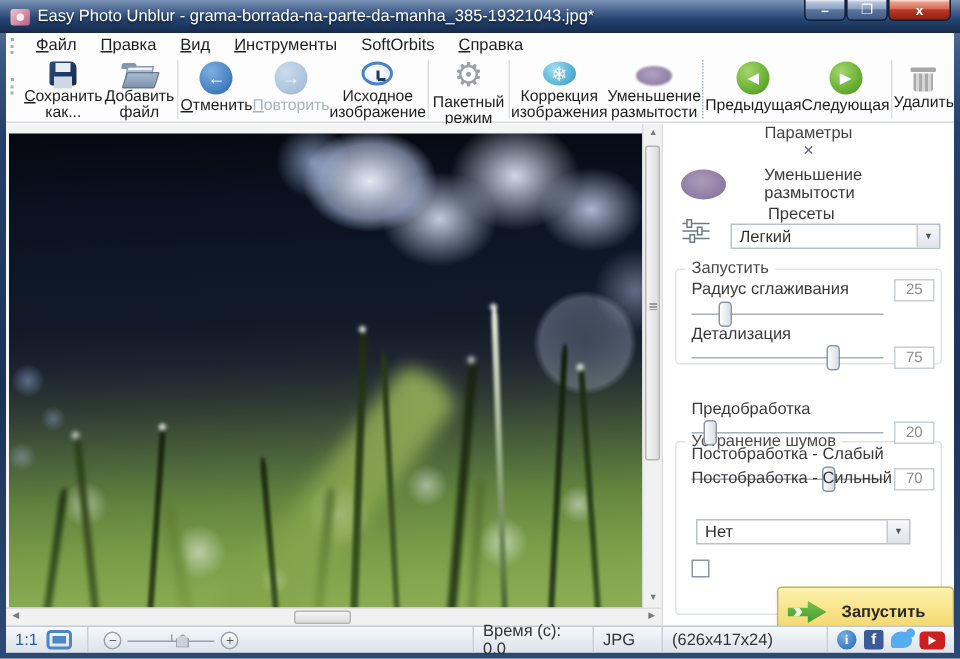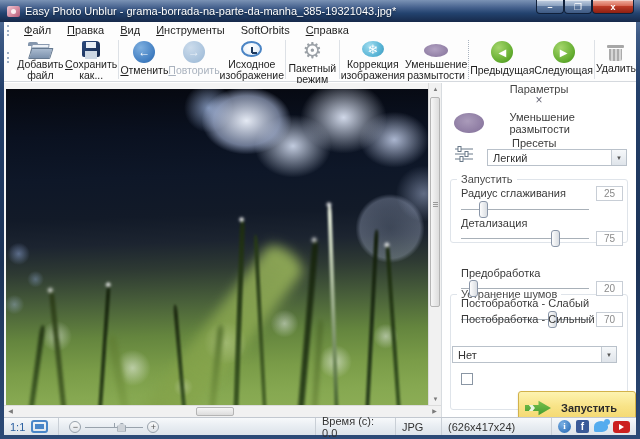--- a/index.html
+++ b/index.html
@@ -122,21 +122,21 @@
                background:radial-gradient(ellipse at 45% 40%,#aa9bba,#8d7ba2 70%,#79678e); filter:blur(.5px); }
   .tool-label { margin-left:26px; color:#3a3a3a; }
   .presets-label { position:absolute; left:70px; top:54px; color:#3a3a3a; }
   .eq-icon { position:absolute; left:12px; top:62px; }
   .dropdown { position:absolute; height:17px; background:#fff; border:1px solid #b9c1ca; display:flex; align-items:center;
               cursor:pointer; }
   .dropdown .val { flex:1; padding-left:5px; color:#333; }
   .dropdown .dd-btn { width:15px; height:15px; border-left:1px solid #c4cbd3; display:flex; align-items:center;
               justify-content:center; font-size:6px; color:#555; background:linear-gradient(180deg,#f6f8fa,#dfe4ea); }
   .dd-presets { left:45px; top:66px; width:140px; }
-  .dd-strong { left:10px; top:263px; width:165px; }
+  .dd-strong { left:22px; top:263px; width:143px; }
 
   .groupbox { position:absolute; left:8px; width:178px; border:1px solid #dfe4ea; border-radius:3px; }
   .groupbox .legend { position:absolute; left:6px; top:-7px; background:#fff; padding:0 4px; color:#4a4a4a; }
   .gb-settings { top:96px; height:64px; }
   .gb-noise { top:172px; height:116px;margin-top:39px; }
 
   .p-label { position:absolute; left:19px; color:#3a3a3a; }
   .slider { position:absolute; left:19px; width:128px; height:17px; }
   .slider .track { position:absolute; left:0; right:0; top:8px; height:1px; background:#a8b0b8; }
   .slider .thumb { position:absolute; top:0; width:9px; height:17px; border:1px solid #8a96a8; border-radius:3px;
@@ -211,31 +211,31 @@
       <span class="menu-item hk">Файл</span>
       <span class="menu-item hk">Правка</span>
       <span class="menu-item hk">Вид</span>
       <span class="menu-item hk">Инструменты</span>
       <span class="menu-item">SoftOrbits</span>
       <span class="menu-item hk">Справка</span>
     </div>
 
     <div class="toolbar">
       <div class="grip" style="margin-top:14px"></div>
+      <div class="tb-btn" style="width:58px">
+        <div class="ic ic-floppy"></div>
+        <span class="lbl hk">Сохранить как...</span>
+      </div>
       <div class="tb-btn" style="width:54px">
         <div class="ic ic-folder">
             <div class="back"></div>
             <div class="papers"></div>
             <div class="front"></div>
           </div>
         <span class="lbl">Добавить файл</span>
-      </div>
-      <div class="tb-btn" style="width:58px">
-        <div class="ic ic-floppy"></div>
-        <span class="lbl hk">Сохранить как...</span>
       </div>
       <div class="tb-sep"></div>
       <div class="tb-btn" style="width:52px">
         <div class="ic ic-circle ic-undo">←</div>
         <span class="lbl hk">Отменить</span>
       </div>
       <div class="tb-btn disabled" style="width:54px">
         <div class="ic ic-circle ic-redo">→</div>
         <span class="lbl hk">Повторить</span>
       </div>

